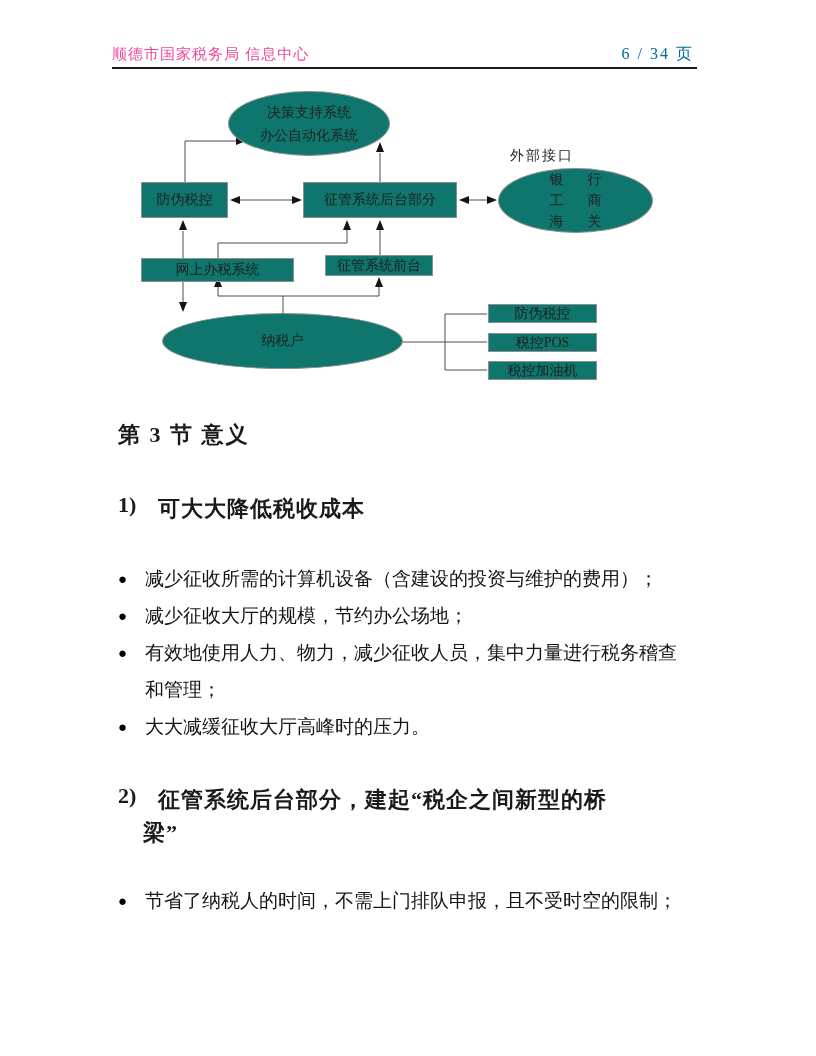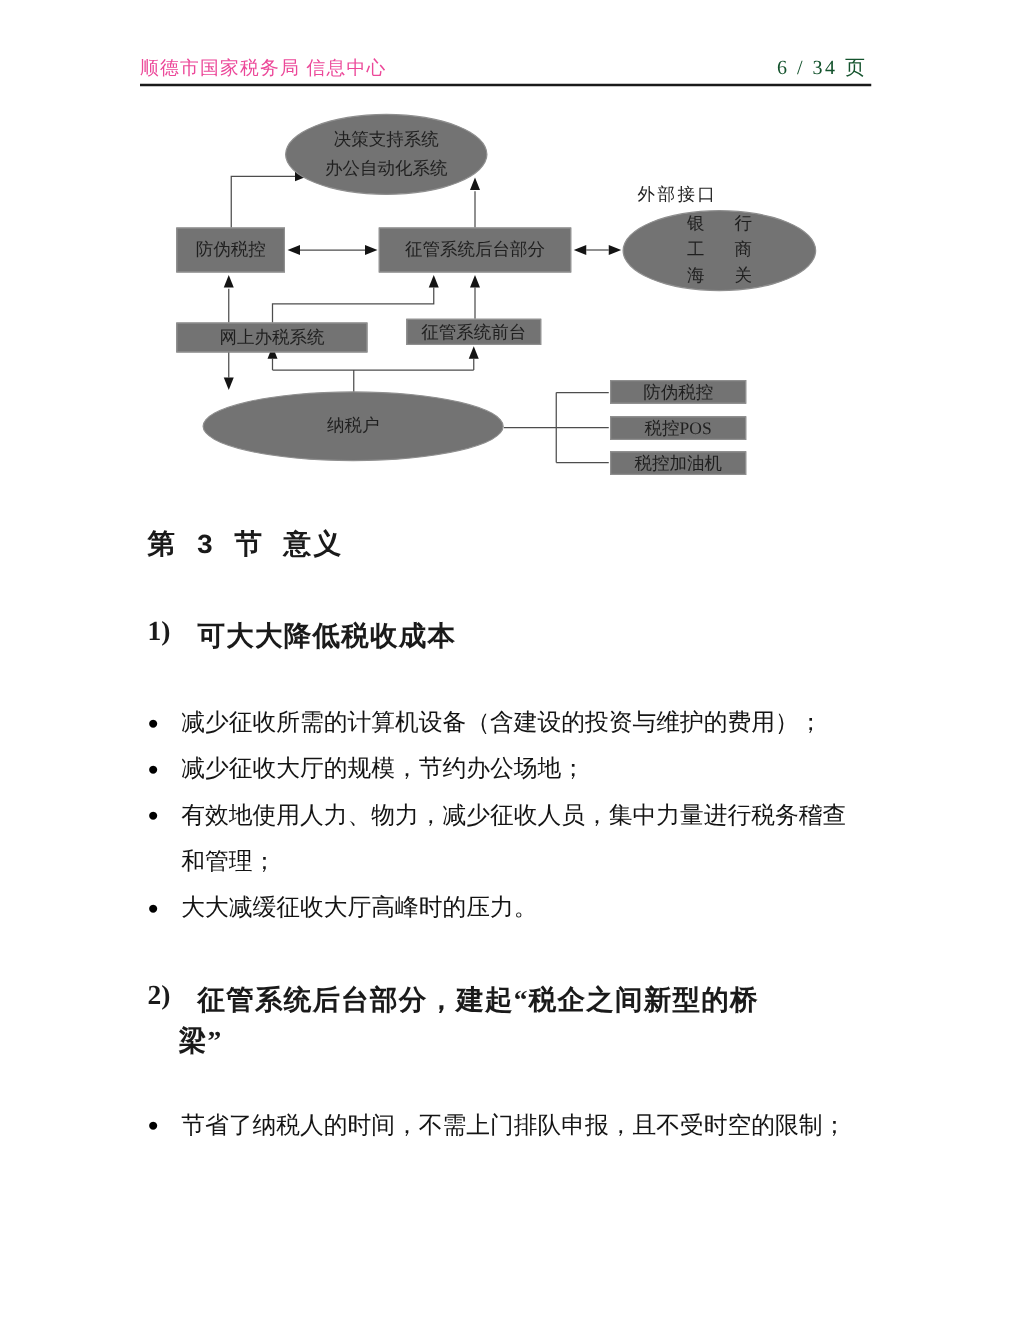--- a/index.html
+++ b/index.html
@@ -12,48 +12,48 @@
     overflow:hidden;
   }
   
   .hdr-left{
     position:absolute;left:112px;top:45px;
     font-family:"Liberation Sans","DejaVu Sans",sans-serif;
     font-size:15px;letter-spacing:1px;color:#ec4899;
   }
   .hdr-right{
     position:absolute;right:122px;top:44px;
-    font-size:16px;letter-spacing:2px;color:#14532d;
+    font-size:16px;letter-spacing:2px;color:#0369a1;
   }
   .hdr-rule{
     position:absolute;left:112px;top:67px;width:585px;height:0;
     border-top:2px solid #1a1a1a;
   }
   
   #diagram{position:absolute;left:0;top:0;width:816px;height:420px;}
   #diagram svg{position:absolute;left:0;top:0;}
   .dg-node{
     position:absolute;box-sizing:border-box;
     display:flex;align-items:center;justify-content:center;
-    background:#737373;border:1px solid #8f8f8f;
+    background:#0f766e;border:1px solid #8f8f8f;
     font-size:14px;color:#1f1f1f;white-space:nowrap;
   }
   .dg-ellipse{border-radius:50%;}
   .dg-col{flex-direction:column;}
   .dg-label{
     position:absolute;font-size:14px;color:#1f1f1f;white-space:nowrap;
   }
   .ext-row{line-height:21px;letter-spacing:5px;text-indent:5px;}
   .dec-line{line-height:23px;}
   .cline{stroke:#4d4d4d;stroke-width:1;fill:none;}
   .ahead{fill:#141414;stroke:none;}
   
   .sec-title{
     position:absolute;left:118px;top:420px;
-    font-size:22px;font-weight:bold;letter-spacing:2px;font-family:Liberation Mono, monospace;
+    font-size:22px;font-weight:bold;letter-spacing:2px;
   }
   .num-item{position:absolute;left:118px;}
   .num-item .num{
     position:absolute;left:0;top:0;
     font-size:22px;font-weight:bold;
   }
   .num-item .ttl{
     display:block;margin-left:25px;text-indent:15px;
     font-size:22px;font-weight:bold;line-height:33px;
     letter-spacing:1px;

